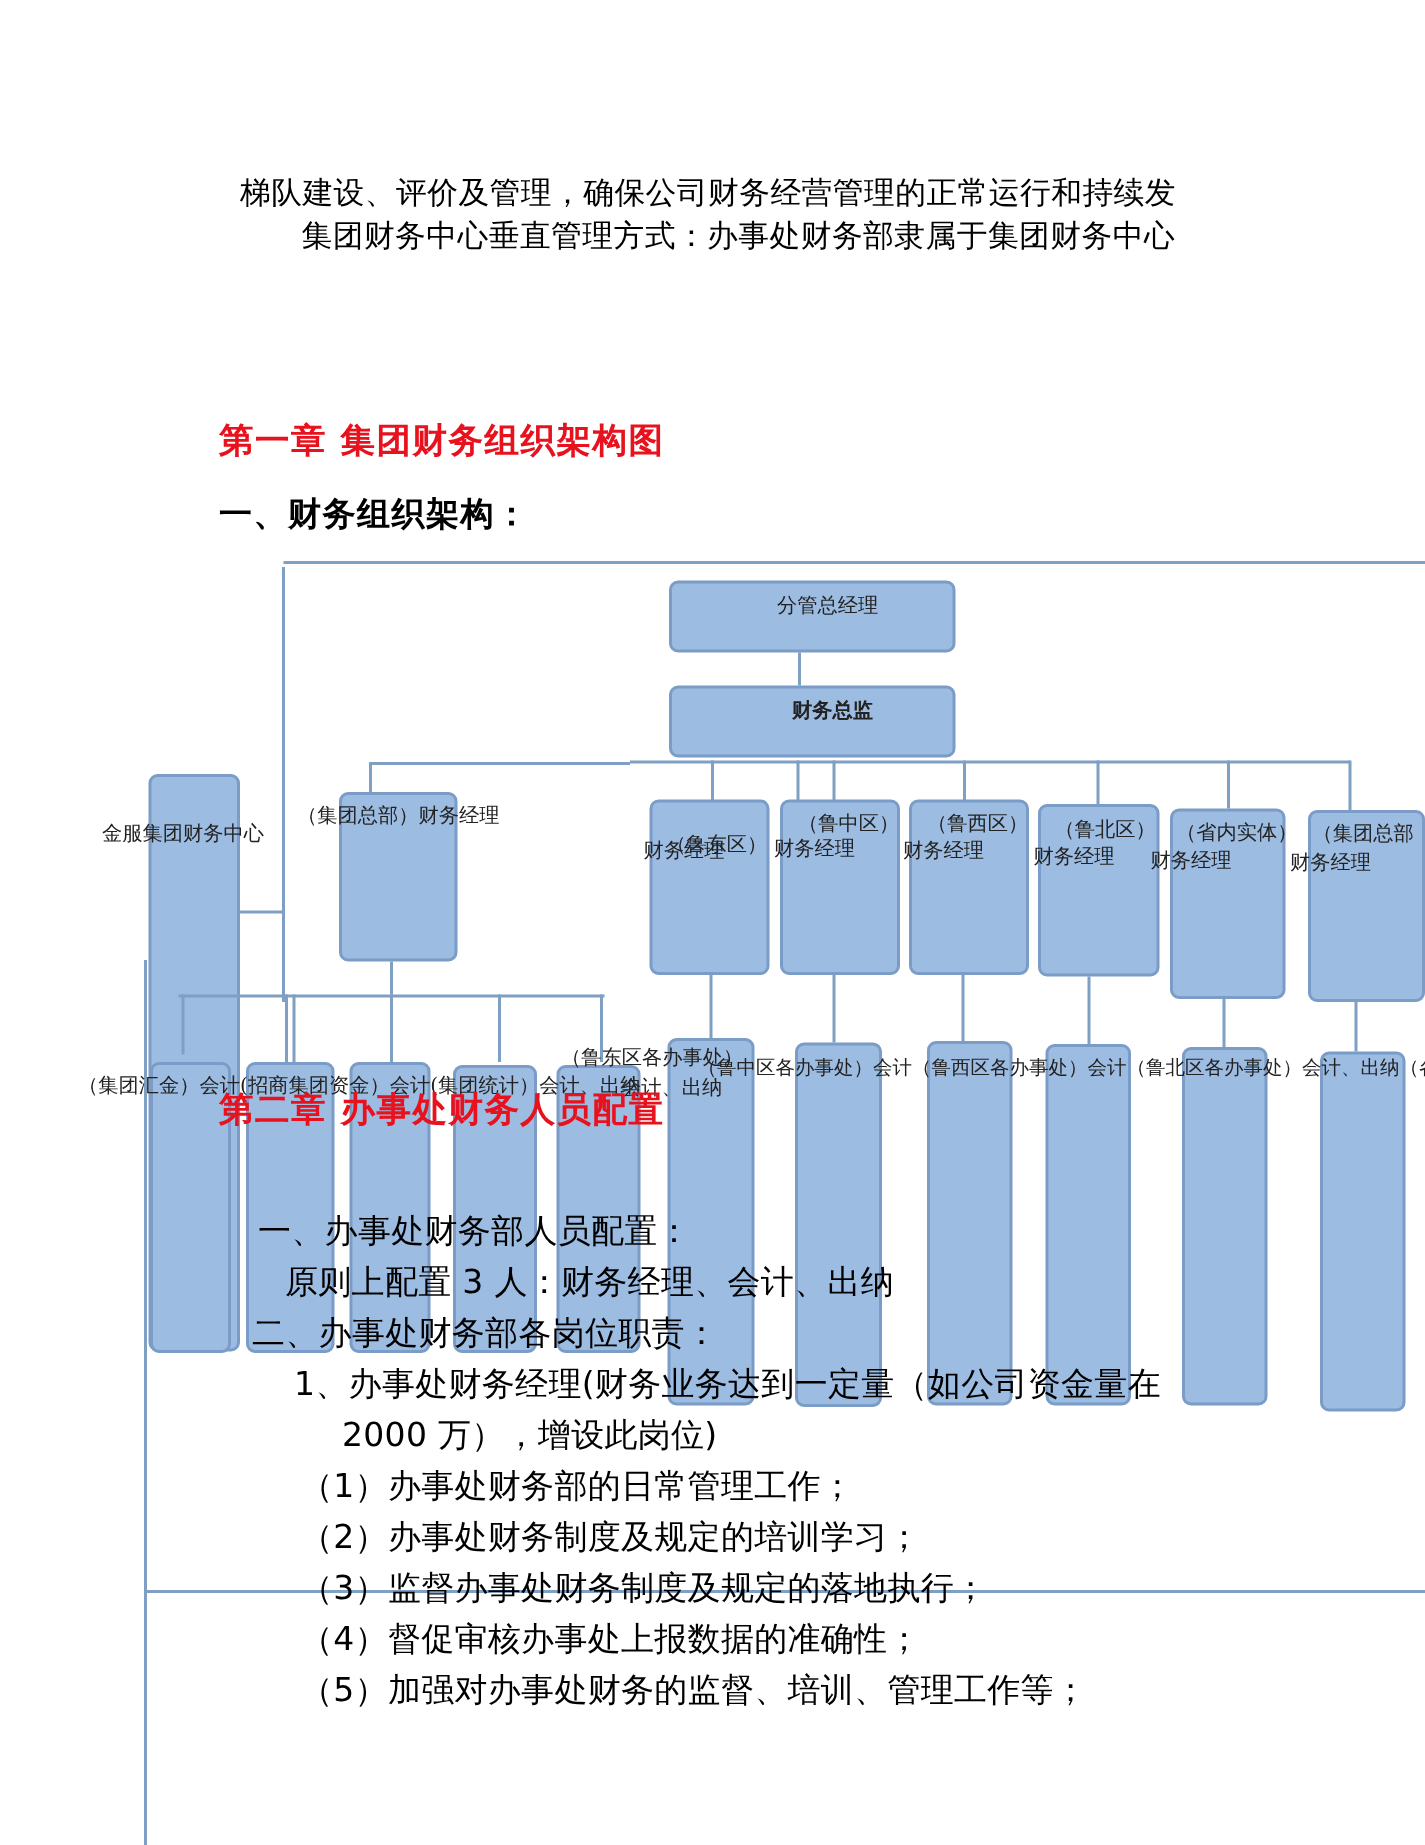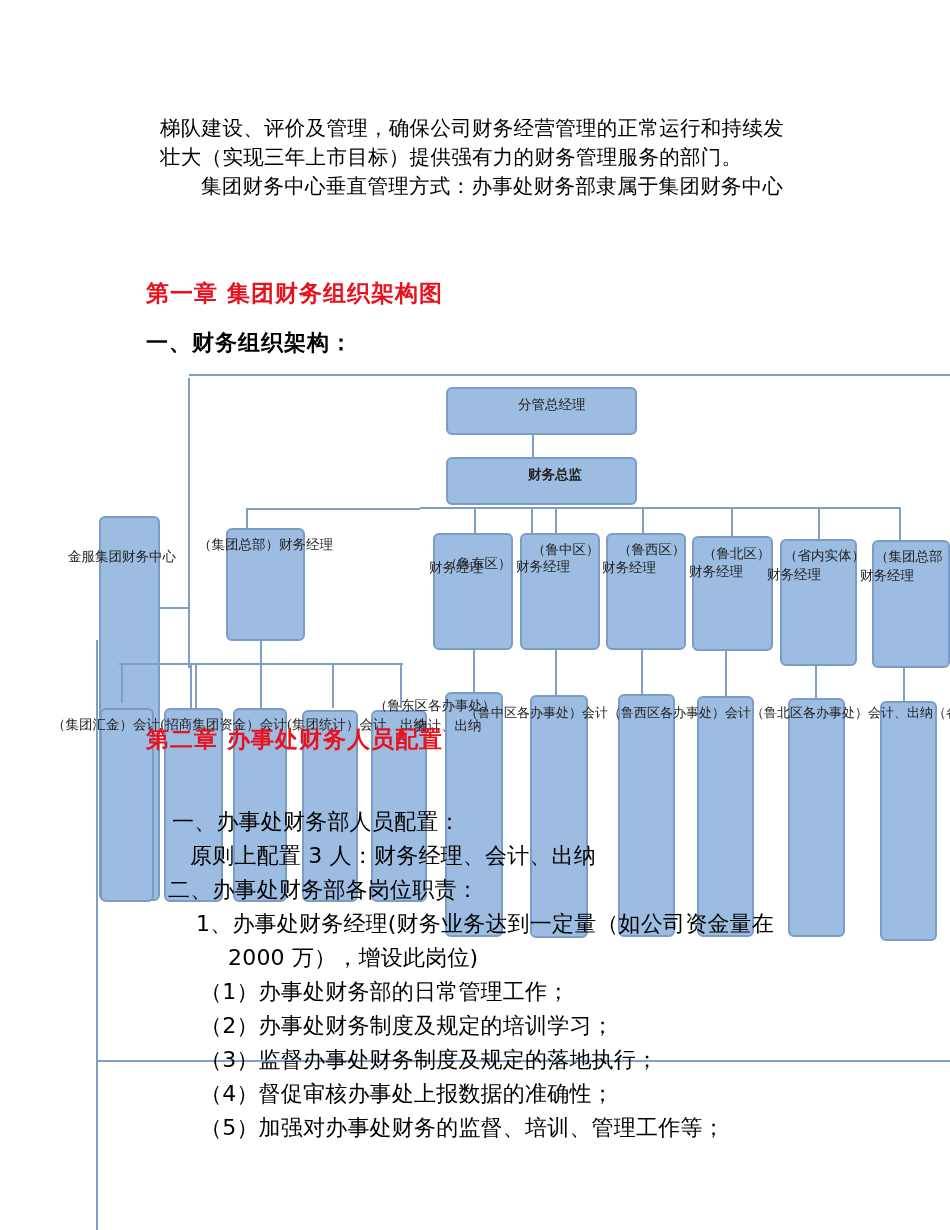--- a/index.html
+++ b/index.html
@@ -31,21 +31,20 @@
     position: absolute; font-size: 22px; line-height: 34px; white-space: nowrap; z-index: 4;
     letter-spacing: 0.2px;
     margin-top: 32px;
   }
 </style>
 </head>
 <body>
 
 <div class="para" style="top:114px;">
   <div>梯队建设、评价及管理，确保公司财务经营管理的正常运行和持续发</div>
-  <div>壮大（实现三年上市目标）提供强有力的财务管理服务的部门。</div>
   <div style="text-indent:41px;">集团财务中心垂直管理方式：办事处财务部隶属于集团财务中心</div>
 </div>
 
 <div class="red-h" style="left:146px; top:278px;">第一章  集团财务组织架构图</div>
 <div class="bold-h" style="left:146px; top:328px;">一、财务组织架构：</div>
 
 <div>
   <div class="line" style="left:189px; top:374px; width:761px; height:2px;"></div>
   <div class="line" style="left:188px; top:378px; width:2px; height:290px;"></div>
   <div class="line" style="left:96px; top:640px; width:2px; height:590px;"></div>

